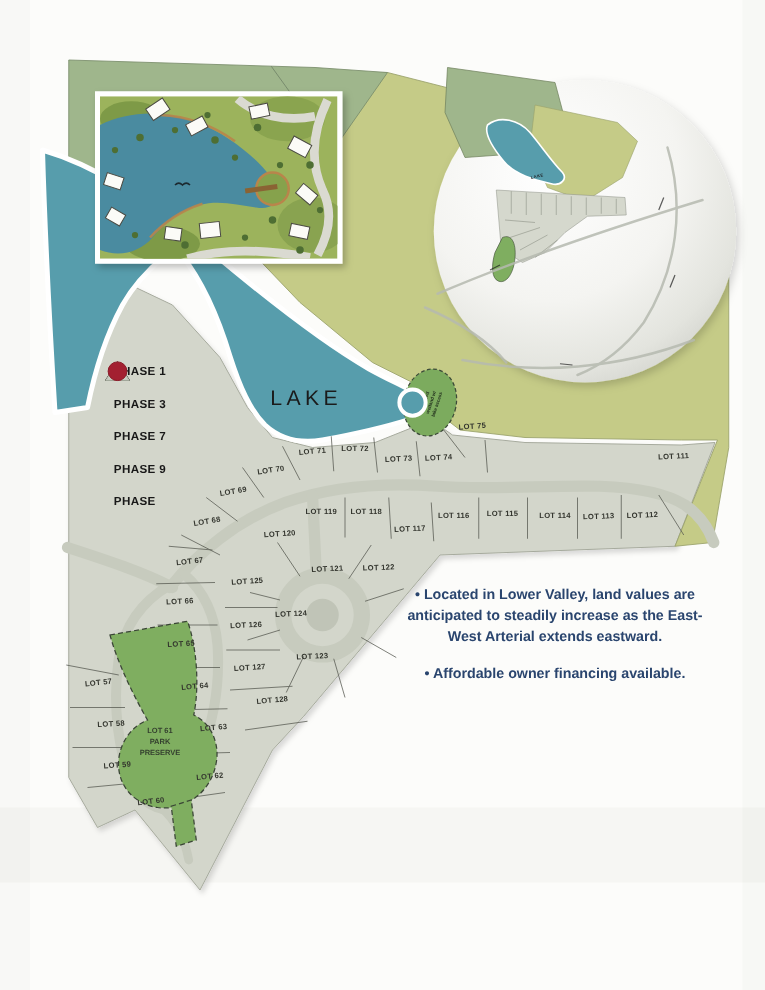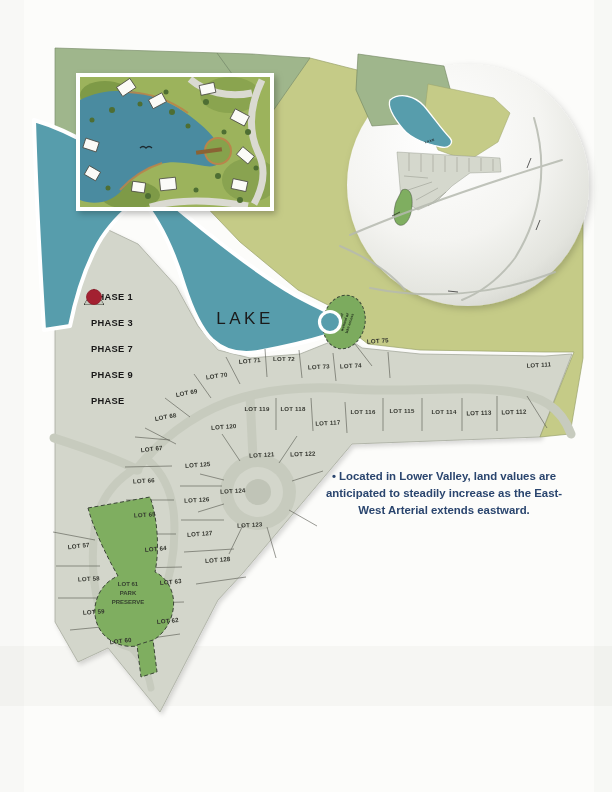--- a/index.html
+++ b/index.html
@@ -302,15 +302,16 @@
   <div class="legend-row">
     <svg width="20" height="17">
       <circle cx="10" cy="9" r="7.5" stroke="#8c1c2a" stroke-width="0.8" fill="#a32031"></circle>
     </svg>
     <span>PHASE</span>
   </div>
 </div>
 
 <div class="notes">
   <p>• Located in Lower Valley, land values are anticipated to steadily increase as the East-West Arterial extends eastward.</p>
+  <p class="short">• Affordable owner financing available.</p>
 </div>
 
 </div>
 
 </body></html>

